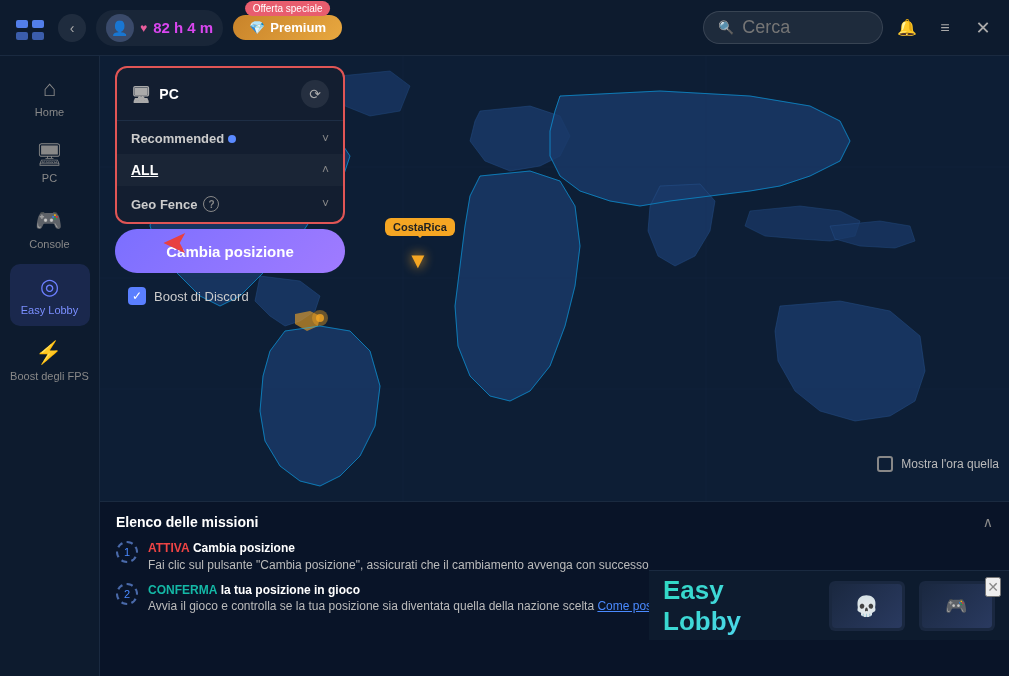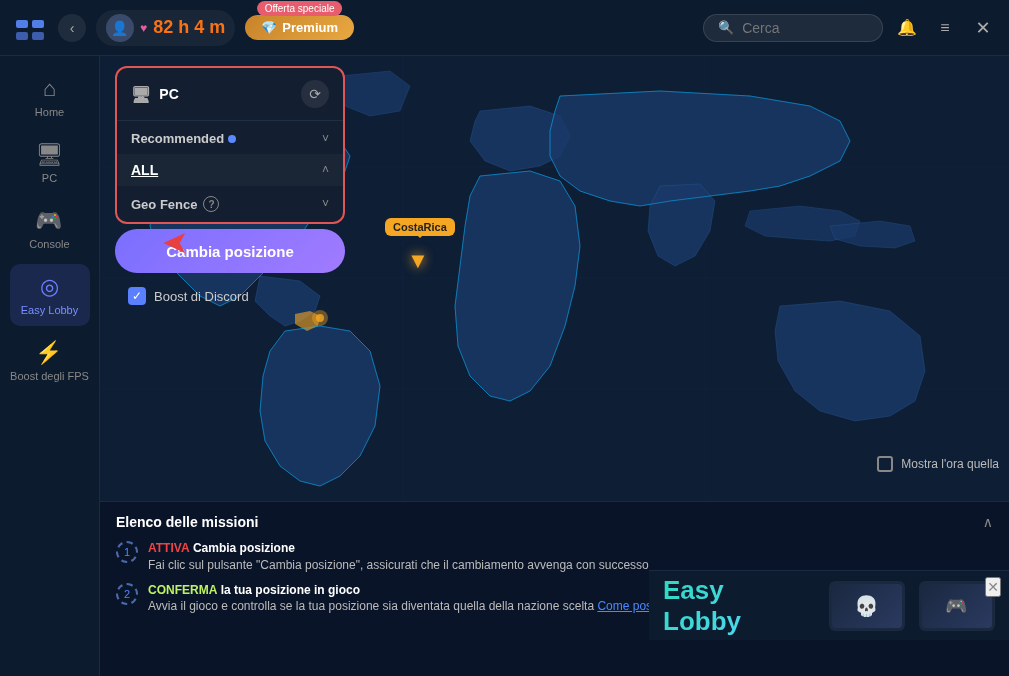--- a/index.html
+++ b/index.html
@@ -49,21 +49,21 @@
       cursor: pointer;
     }
     .avatar {
       width: 28px; height: 28px;
       border-radius: 50%;
       background: #3a4a6a;
       display: flex; align-items: center; justify-content: center;
       font-size: 14px;
     }
     .hearts-icon { color: #e85d9c; font-size: 12px; }
-    .user-time { font-size: 18px; color: #f97316; font-weight: 600; }
+    .user-time { font-size: 15px; color: #d946ef; font-weight: 600; }
     .premium-btn {
       position: relative;
       background: linear-gradient(135deg, #c8832a, #e8a840);
       border-radius: 20px;
       padding: 5px 16px;
       font-size: 13px;
       font-weight: 700;
       color: #fff;
       cursor: pointer;
       border: none;
@@ -86,21 +86,21 @@
       background: rgba(255,255,255,0.07);
       border: 1px solid rgba(255,255,255,0.12);
       border-radius: 20px;
       display: flex; align-items: center;
       padding: 5px 14px; gap: 8px;
       width: 180px;
     }
     .search-icon { color: #888; font-size: 13px; }
     .search-input {
       background: transparent; border: none; outline: none;
-      color: #ccc; font-size: 14px; width: 120px;
+      color: #ccc; font-size: 18px; width: 120px;
     }
     .topbar-icons { display: flex; gap: 10px; align-items: center; }
     .topbar-icon-btn {
       width: 28px; height: 28px;
       display: flex; align-items: center; justify-content: center;
       color: #aaa; font-size: 16px; cursor: pointer;
       background: none; border: none;
     }
     .close-btn { color: #aaa; font-size: 18px; }
 
@@ -329,21 +329,21 @@
       width: 22px; height: 22px;
       border: 2px dashed #4a6aaa;
       border-radius: 50%;
       display: flex; align-items: center; justify-content: center;
       font-size: 11px; color: #4a8aff;
       flex-shrink: 0;
       margin-top: 1px;
     }
     .mission-text { font-size: 12px; color: #bbb; line-height: 1.4; }
     .mission-status-attiva { color: #ef4444; font-weight: 700; }
-    .mission-status-confirma { color: #bef264; font-weight: 700; }
+    .mission-status-confirma { color: #14b8a6; font-weight: 700; }
     .mission-action { font-weight: 700; color: #fff; }
     .mission-link { color: #4a8aff; text-decoration: underline; cursor: pointer; }
 
     
     .easy-lobby-notif {
       position: absolute;
       bottom: 36px; right: 0;
       width: 360px; height: 70px;
       background: #0d1b2e;
       display: flex; align-items: center;

